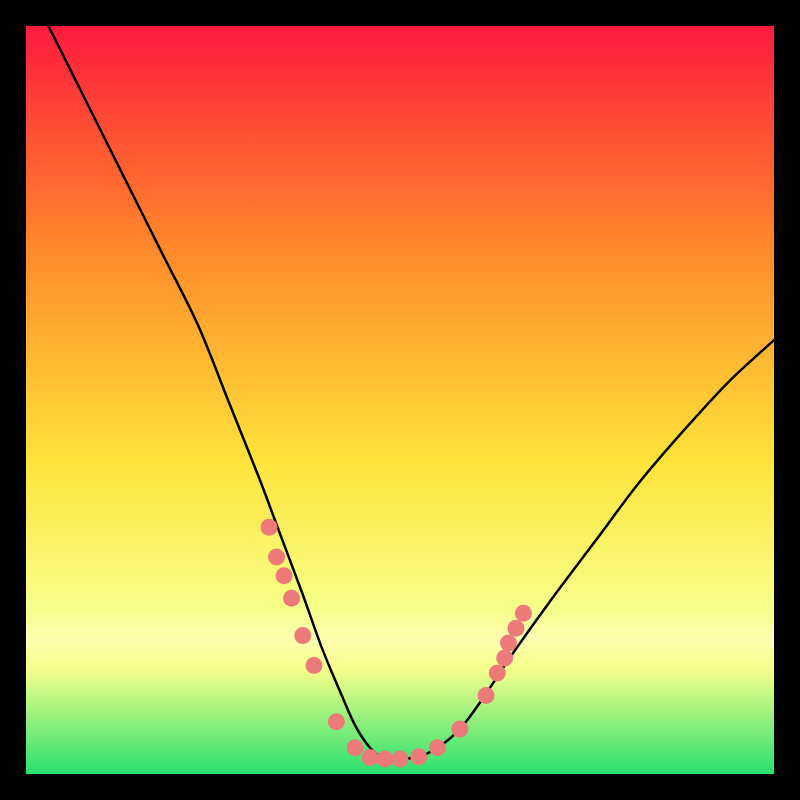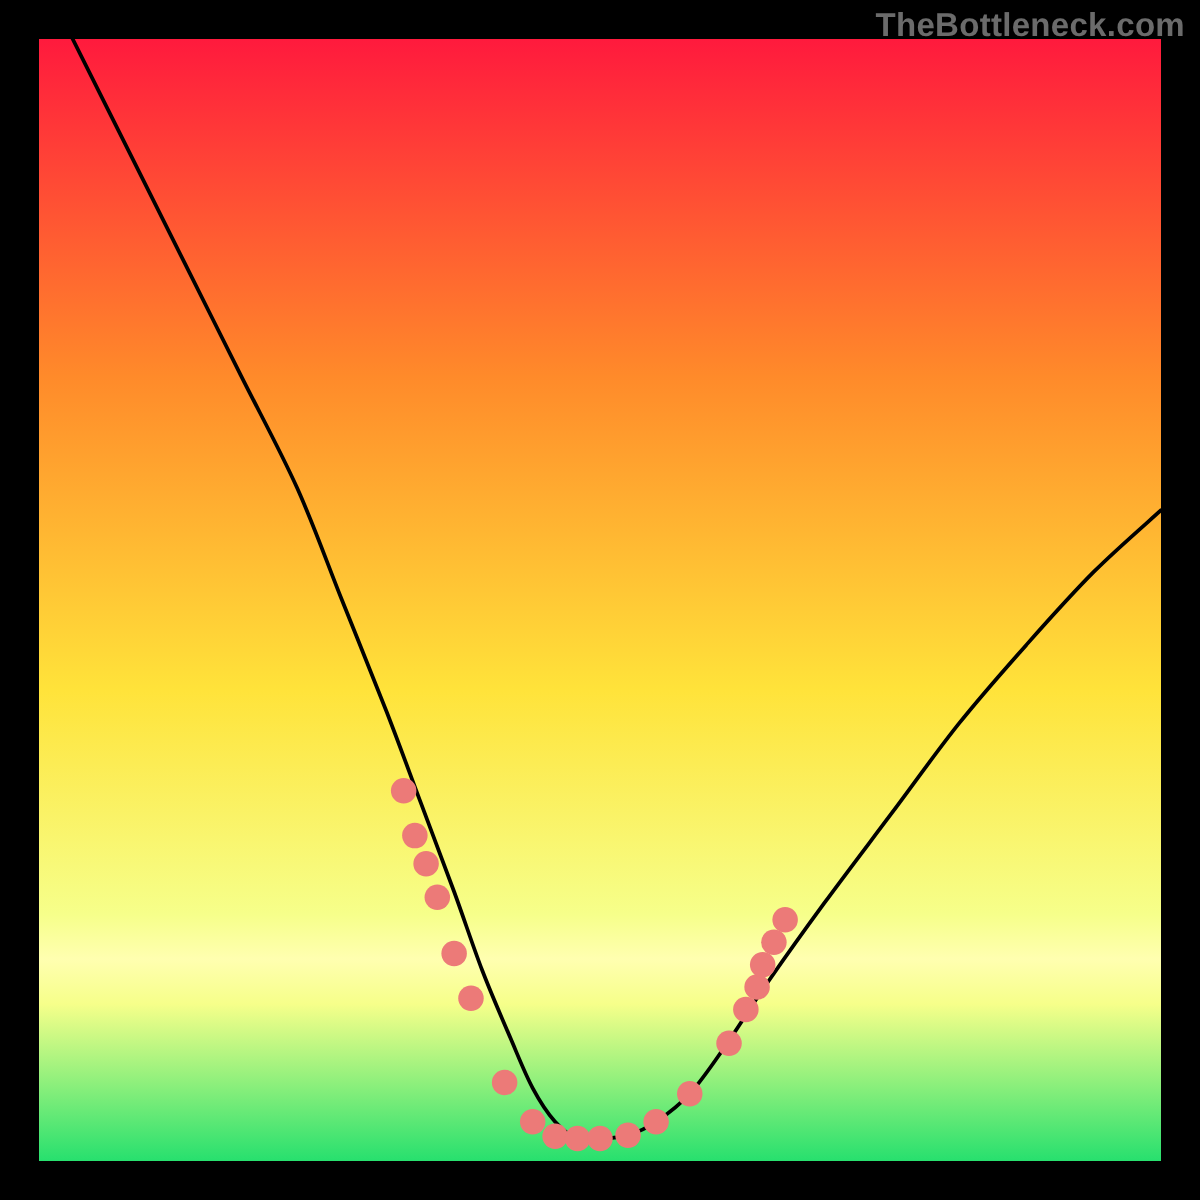--- a/index.html
+++ b/index.html
@@ -74,14 +74,13 @@
           <circle cx="433.84" cy="703.12" r="8.5" fill="#ec7a78"></circle>
           <circle cx="460.02" cy="669.46" r="8.5" fill="#ec7a78"></circle>
           <circle cx="471.24" cy="647.02" r="8.5" fill="#ec7a78"></circle>
           <circle cx="478.72" cy="632.06" r="8.5" fill="#ec7a78"></circle>
           <circle cx="482.46000000000004" cy="617.1" r="8.5" fill="#ec7a78"></circle>
           <circle cx="489.94" cy="602.14" r="8.5" fill="#ec7a78"></circle>
           <circle cx="497.42" cy="587.1800000000001" r="8.5" fill="#ec7a78"></circle>
         </g>
     </svg>
   </div>
-  <div class="watermark">TheBottleneck.com</div>
 </div>
 
 </body></html>

